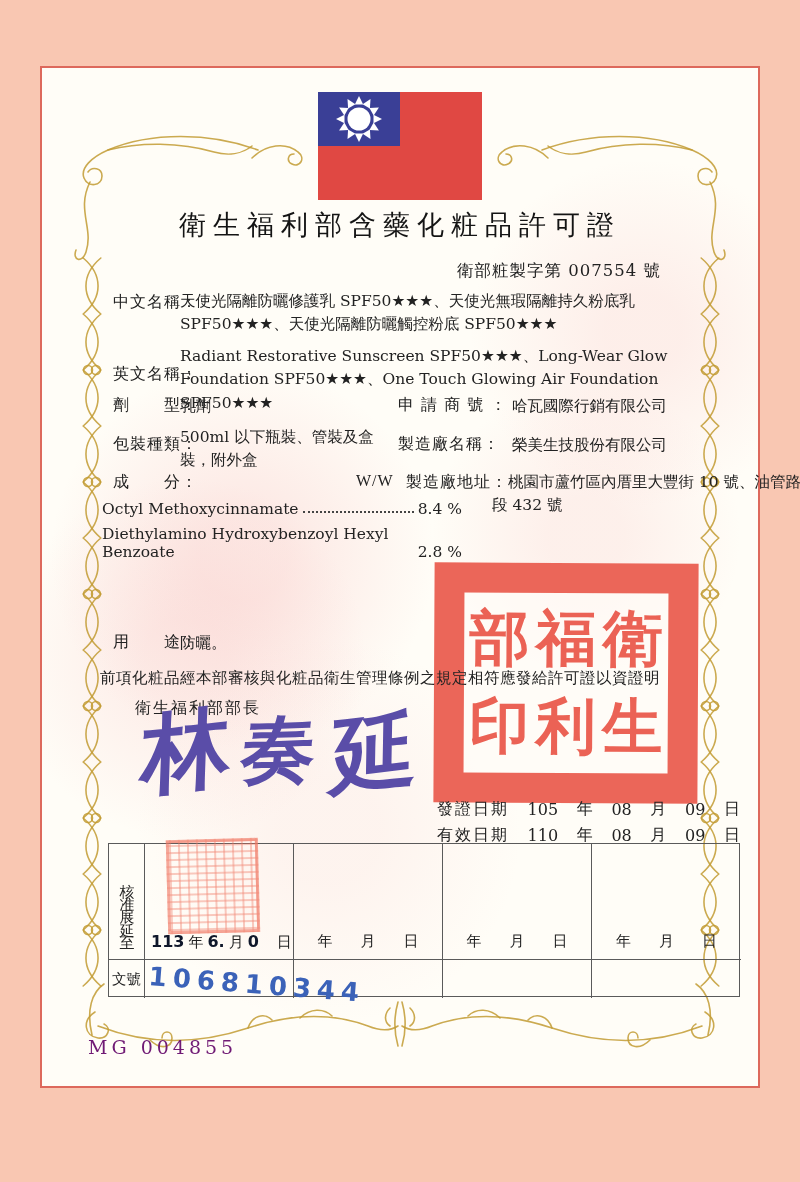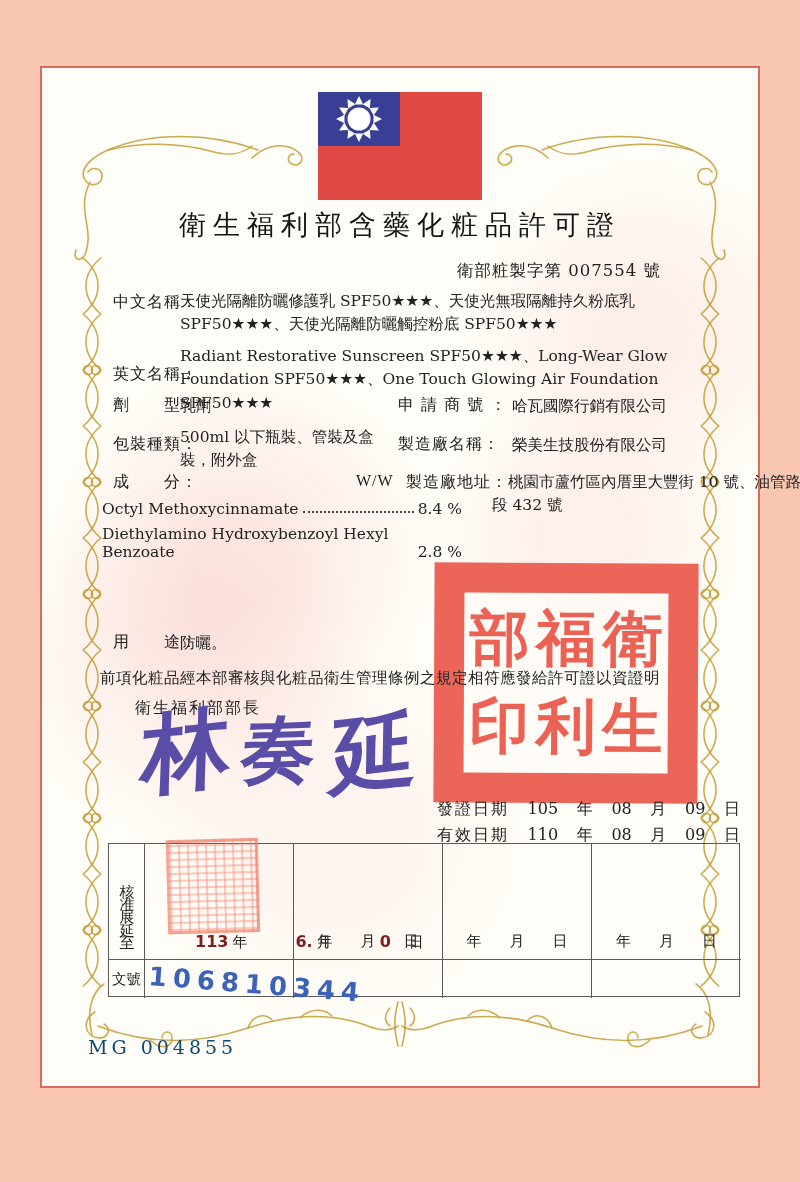--- a/index.html
+++ b/index.html
@@ -56,55 +56,55 @@
     border:30px solid rgba(234,90,76,.93); box-sizing:border-box;
     background:rgba(255,252,248,.65); transform:rotate(.3deg);
   }
   .big-seal .grid {
     position:absolute; inset:2px; display:grid;
     grid-template-columns:1fr 1fr 1fr; grid-template-rows:1fr 1fr;
     color:rgba(234,90,76,.95); font-weight:bold;
   }
   .big-seal .grid span { display:flex; align-items:center; justify-content:center; font-size:60px; }
 
-  .daterow { display:flex; justify-content:space-between; width:303px; font-size:16px; z-index:3; }
+  .daterow { display:flex; justify-content:space-between; width:303px; font-size:16px; z-index:3;align-items:center; }
   .daterow .dl { letter-spacing:2px; }
 
   .ext-table {
     left:108px; top:843px; width:632px; height:154px; z-index:3;
     display:grid; grid-template-columns:36px 149px 149px 149px 149px;
     grid-template-rows:116px 38px; border:1.5px solid #5a5a5a; box-sizing:border-box;
     background:rgba(255,255,255,.0);
   }
   .ext-table > div { border-right:1px solid #5a5a5a; border-bottom:1px solid #5a5a5a; position:relative; box-sizing:border-box; }
   .ext-table > div:nth-child(5n) { border-right:none; }
   .ext-table > div:nth-child(n+6) { border-bottom:none; }
   .vhead {
     writing-mode:vertical-rl; text-orientation:upright; letter-spacing:13px;
     font-size:15px; display:flex; align-items:center; justify-content:center; padding-top:6px;
   }
   .docno-lbl { font-size:14.5px; display:flex; align-items:center; padding-left:3px; }
   .ymd { position:absolute; bottom:8px; left:0; width:100%; display:flex; justify-content:center; gap:28px; font-size:15px; }
   .stamp-line { position:absolute; bottom:7px; left:6px; width:140px; display:flex; align-items:baseline; gap:4px; font-size:15px; }
-  .blue { color:#7f1d1d; font-family:"DejaVu Sans", sans-serif;margin-left:44px; }
+  .blue { color:#0f172a; font-family:"DejaVu Sans", sans-serif; }
   .stamp-line .blue { font-size:16px; font-weight:bold; }
   .ext-seal {
     position:absolute; left:22px; top:-5px; width:92px; height:94px;
     border:3px solid rgba(240,120,100,.75); box-sizing:border-box; transform:rotate(-1.5deg);
     background:
       repeating-linear-gradient(0deg, rgba(240,120,100,.45) 0 2px, transparent 2px 7px),
       repeating-linear-gradient(90deg, rgba(240,120,100,.45) 0 2px, transparent 2px 9px);
     opacity:.85;
   }
   .docno-val {
     position:absolute; left:5px; top:1px; font-size:26px; letter-spacing:6px; font-weight:bold;
     color:#3b62b8; font-family:"DejaVu Sans", sans-serif;
     transform:rotate(4.5deg); transform-origin:left top; white-space:nowrap;
   }
-  .serial { left:88px; top:1036px; font-size:19px; letter-spacing:4px; color:#0c4a6e; z-index:3; }
+  .serial { left:88px; top:1036px; font-size:19px; letter-spacing:4px; color:#701a75; z-index:3; }
 </style>
 </head>
 <body>
 
 <div class="page">
 
   <div class="paper"></div>
   <div class="watermark"></div>
 
   <svg class="ornaments" id="ornaments" viewBox="0 0 800 1182">

